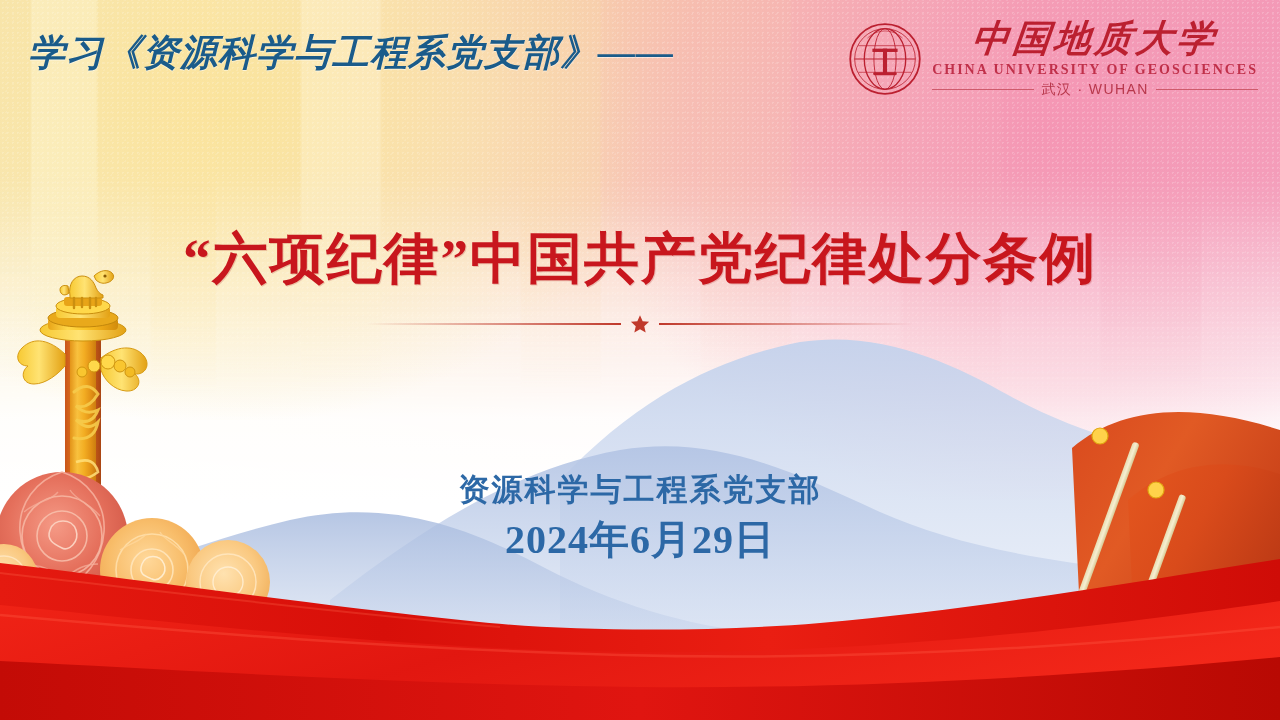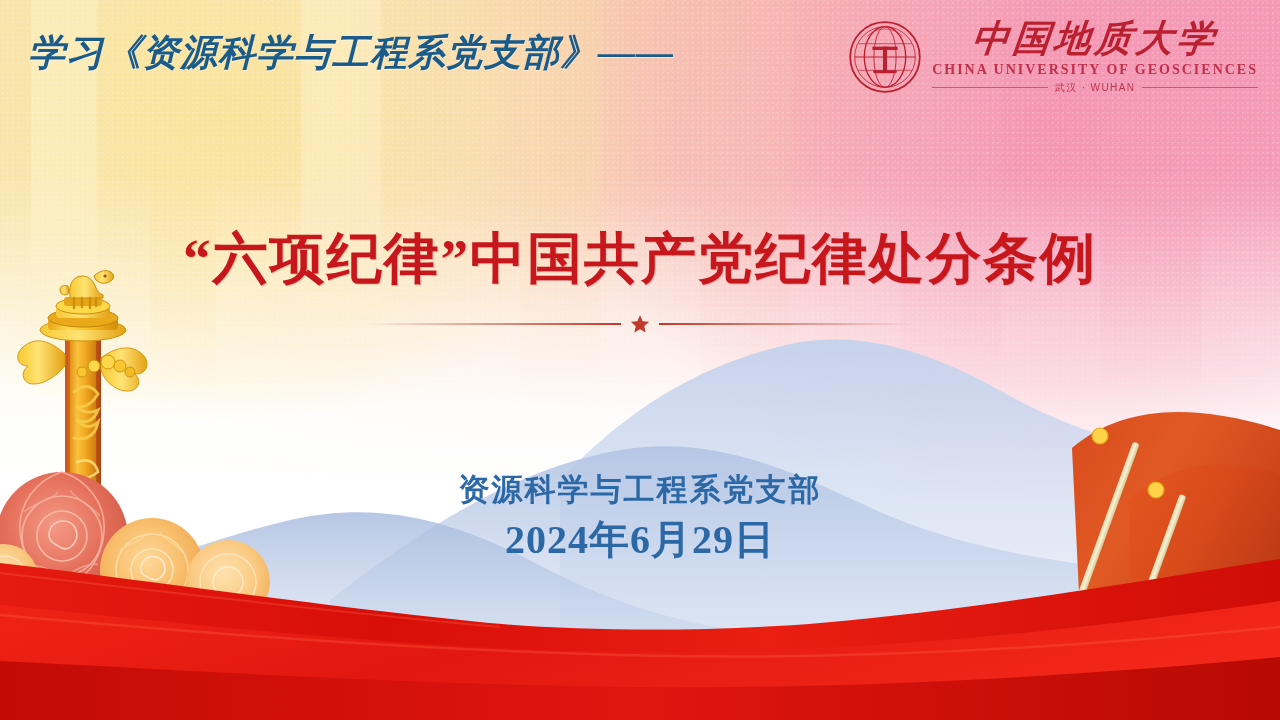--- a/index.html
+++ b/index.html
@@ -110,21 +110,21 @@
     white-space:nowrap;
     transform: skewX(-6deg);
   }
   .logo-en {
     font-family:"Liberation Serif","DejaVu Serif",serif;
     font-size:14px; font-weight:700; color:#c0304a;
     letter-spacing:2.0px; margin-top:3px; white-space:nowrap;
   }
   .logo-sub { display:flex; align-items:center; gap:7px; margin-top:3px; width:100%; }
   .logo-sub .ln { flex:1; height:1px; background:#cf5a6c; }
-  .logo-sub .tx { font-size:10px; color:#b8384c; letter-spacing:1.4px; white-space:nowrap;
+  .logo-sub .tx { font-size:14px; color:#b8384c; letter-spacing:1.4px; white-space:nowrap;
                   font-family:"Liberation Sans","DejaVu Sans",sans-serif; }
 
   
   .main-title {
     position:absolute; left:0; right:0; top:222px;
     text-align:center;
     font-family:"Liberation Serif","DejaVu Serif",serif;
     font-size: 55px;
     font-weight:700;
     color:#c8161d;

